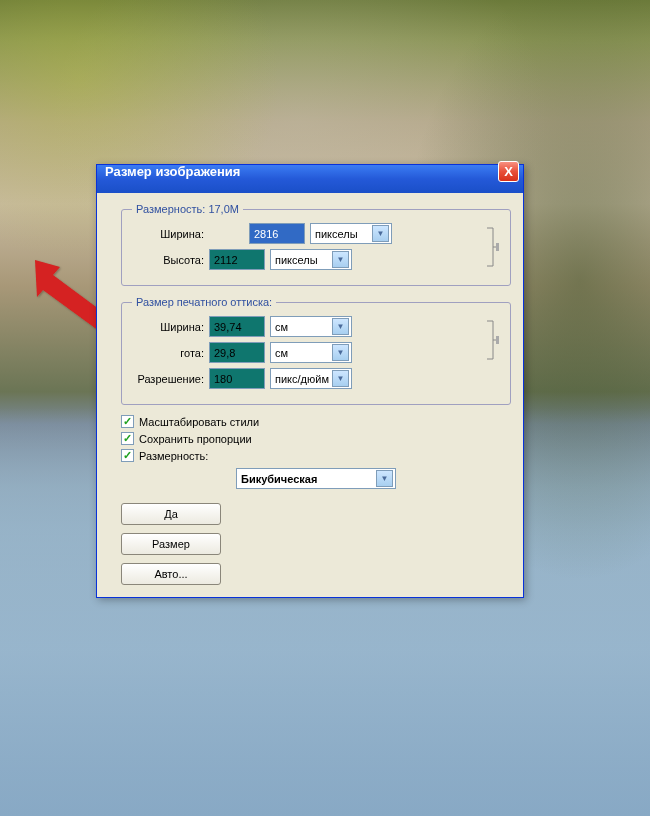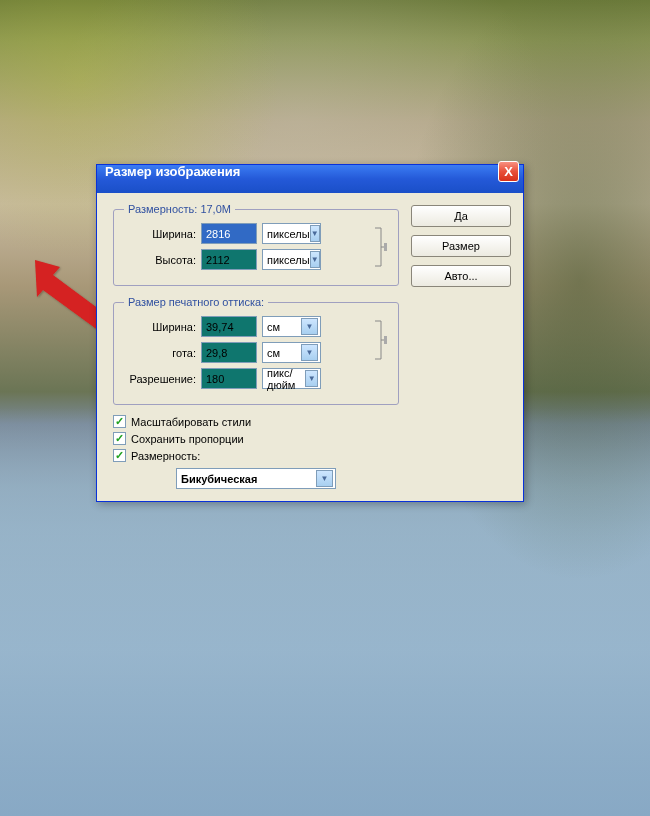--- a/index.html
+++ b/index.html
@@ -54,23 +54,24 @@
       border-radius: 3px;
       color: #fff;
       font-weight: bold;
       font-size: 13px;
       display: flex;
       align-items: center;
       justify-content: center;
       cursor: pointer;
     }
     .dialog-body {
-      padding: 10px 12px 12px 16px;
+      padding: 10px 12px 12px 24px;
       display: flex;
       gap: 12px;
+      flex-direction: column;
     }
     .left-col { flex: 1; }
     .right-col {
       width: 100px;
       display: flex;
       flex-direction: column;
       gap: 8px;
       padding-top: 2px;
     }
     .btn {
@@ -110,23 +111,24 @@
       width: 56px;
       height: 21px;
       border: 1px solid #7f9db9;
       background: #0f766e;
       padding: 0 4px;
       font-size: 11px;
     }
     .input.selected {
       background: #316ac5;
       color: #fff;
+      margin-left: 40px;
     }
     .select {
-      width: 59px;
+      width: 82px;
       height: 21px;
       border: 1px solid #7f9db9;
       background: #fff;
       font-size: 11px;
       display: flex;
       align-items: center;
       justify-content: space-between;
       padding: 0 2px 0 4px;
     }
     .select-arrow {

